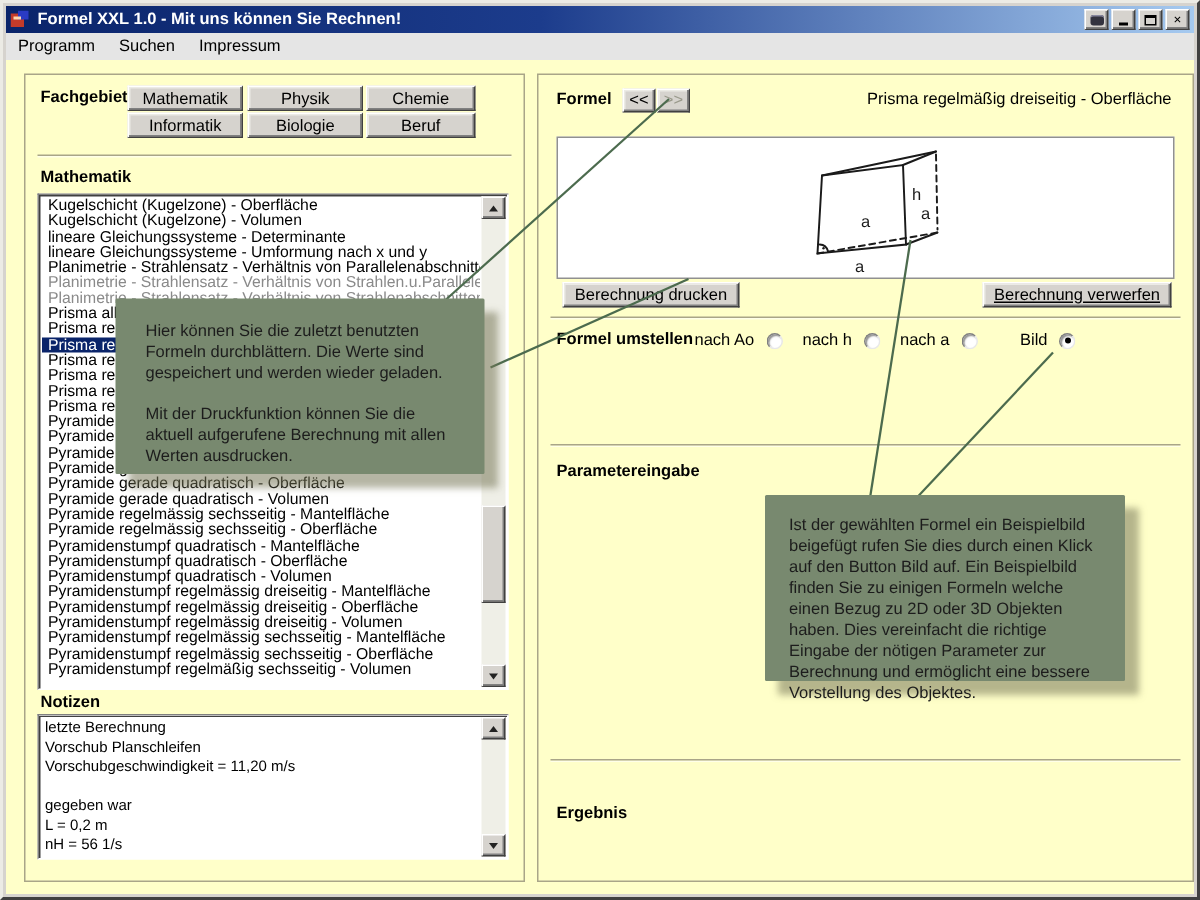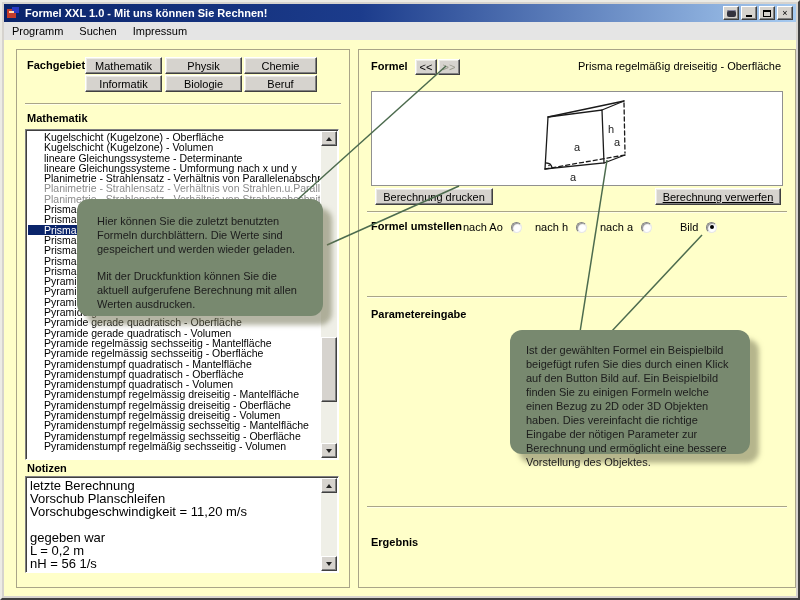--- a/index.html
+++ b/index.html
@@ -32,45 +32,45 @@
   .btn{position:absolute;background:#D6D3CE;border:1px solid;border-color:#FFFFFF #404040 #404040 #FFFFFF;
        box-shadow:inset -1px -1px 0 #808080,inset 1px 1px 0 #ECEBE5;
        font-size:11px;font-family:inherit;display:flex;align-items:center;justify-content:center;
        box-sizing:border-box;color:#000;white-space:nowrap;}
   .btn.dim{color:#9a9a8c;}
   
   .sunken{position:absolute;background:#fff;border:1px solid;border-color:#808080 #FFFFFF #FFFFFF #808080;
           box-shadow:inset 1px 1px 0 #404040;box-sizing:border-box;}
   #formula-listbox{left:8px;top:79px;width:314px;height:331px;}
   .rows{position:absolute;left:2px;top:2px;right:18px;bottom:2px;overflow:hidden;}
-  .lrow{height:10.3px;line-height:10.3px;font-size:10.5px;white-space:nowrap;padding-left:16px;color:#000;}
+  .lrow{height:10.3px;line-height:10.3px;font-size:10.5px;white-space:nowrap;padding-left:4px;color:#000;}
   .lrow.dimmed{color:#8a8a8a;}
   .lrow.selected{background:#0A246A;color:#fff;}
   .vscroll{position:absolute;right:1px;top:1px;bottom:1px;width:16px;background:#EFEFE7;}
   .sbtn{position:absolute;left:0;width:16px;height:15px;background:#D6D3CE;
         border:1px solid;border-color:#FFFFFF #404040 #404040 #FFFFFF;box-shadow:inset -1px -1px 0 #808080;
         box-sizing:border-box;display:flex;align-items:center;justify-content:center;}
   .sbtn.up{top:0;} .sbtn.down{bottom:0;}
   .arr{width:0;height:0;border-left:3px solid transparent;border-right:3px solid transparent;}
   .arr.u{border-bottom:4px solid #222;} .arr.d{border-top:4px solid #222;}
   .thumb{position:absolute;left:0;width:16px;background:#D6D3CE;border:1px solid;
          border-color:#FFFFFF #404040 #404040 #FFFFFF;box-shadow:inset -1px -1px 0 #808080;box-sizing:border-box;}
   #notes-box{left:8px;top:426px;width:314px;height:97px;}
-  #notes-text{position:absolute;left:4px;top:2px;right:20px;bottom:2px;font-size:13px;line-height:13px;
+  #notes-text{position:absolute;left:4px;top:2px;right:20px;bottom:2px;font-size:10px;line-height:13px;
               white-space:pre;overflow:hidden;color:#000;}
   
   #image-box{left:12px;top:41px;width:412px;height:95px;background:#fff;border:1px solid #909090;box-sizing:border-box;position:absolute;}
   #formula-title{position:absolute;right:14px;top:10px;font-size:11px;color:#000;white-space:nowrap;}
   .radio-item{position:absolute;top:0;display:flex;align-items:center;gap:8px;font-size:11px;}
   .rcircle{width:11px;height:11px;border-radius:50%;background:#fff;border:1px solid;
            border-color:#808080 #E8E8E8 #E8E8E8 #808080;box-shadow:inset 1px 1px 1px rgba(60,60,60,.55);
            display:inline-block;position:relative;box-sizing:border-box;}
   .rcircle.checked::after{content:'';position:absolute;left:2.5px;top:2.5px;width:4px;height:4px;border-radius:50%;background:#000;}
   
-  .tooltip{position:absolute;background:#78896F;border-radius:12px;color:#1c1c1c;
+  .tooltip{position:absolute;background:#78896F;border-radius:1px;color:#1c1c1c;
            box-shadow:9px 9px 5px rgba(120,120,90,.55);font-size:11px;line-height:14px;z-index:6;}
   .tooltip p{margin:0 0 13px 0;}
   #callouts{position:absolute;left:0;top:0;width:800px;height:600px;z-index:5;pointer-events:none;}
 </style>
 </head>
 <body>
 
 <div class="page">
 
   <div class="titlebar">

